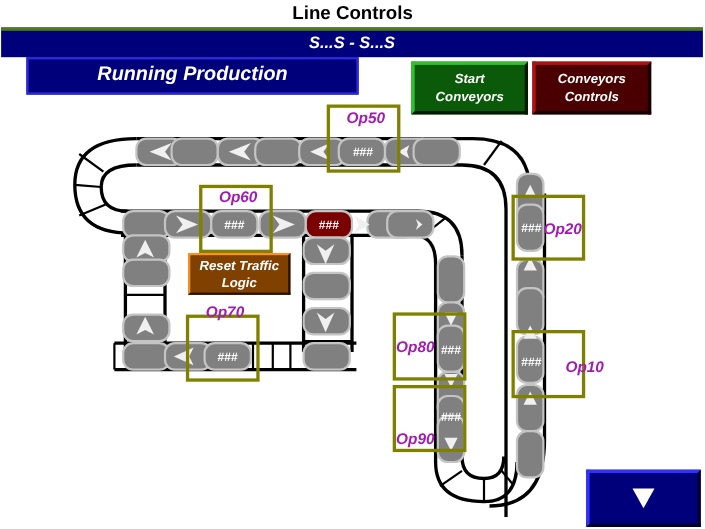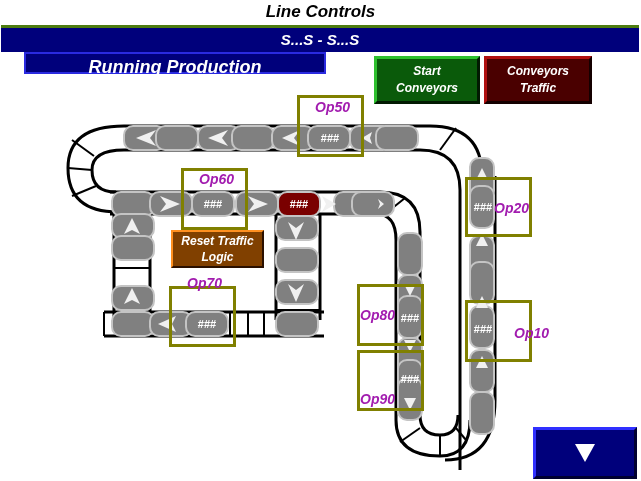--- a/index.html
+++ b/index.html
@@ -1,41 +1,41 @@
 <!DOCTYPE html>
 <html><head>
 <meta charset="utf-8">
 <style>
   html,body{margin:0;padding:0;}
   body{width:641px;height:481px;background:#fff;position:relative;overflow:hidden;font-family:"Liberation Sans",sans-serif;}
   .abs{position:absolute;}
-  #title{left:0;top:2px;width:641px;text-align:center;font-size:17px;font-weight:bold;font-style:italic;color:#000;}
+  #title{left:0;top:2px;width:641px;text-align:center;font-size:17px;font-weight:bold;color:#000;}
   #subbar{left:1px;top:25px;width:638px;height:24px;background:#00007b;border-top:3px solid #4d7c0f;color:#fff;text-align:center;font-weight:bold;font-style:italic;font-size:15px;line-height:24px;}
-  #mode{left:24px;top:52px;width:302px;height:22px;background:#00007b;border:2px solid #2a2ae0;box-sizing:border-box;color:#fff;font-weight:bold;font-style:italic;font-size:18px;text-align:center;line-height:26px;}
+  #mode{left:24px;top:52px;width:302px;height:34px;background:#00007b;border:2px solid #2a2ae0;box-sizing:border-box;color:#fff;font-weight:bold;font-style:italic;font-size:18px;text-align:center;line-height:26px;}
   .btn3d{box-sizing:border-box;color:#fff;font-weight:bold;font-style:italic;font-size:12px;text-align:center;display:flex;align-items:center;justify-content:center;line-height:17px;cursor:pointer;}
   #startbtn{left:374px;top:56px;width:106px;height:48px;background:#0a5a0a;border-top:3px solid #2ec02e;border-left:3px solid #2ec02e;border-right:3px solid #021a02;border-bottom:3px solid #021a02;font-style:italic;}
   #stoppedbtn{left:484px;top:56px;width:108px;height:48px;background:#4a0000;border-top:3px solid #b01010;border-left:3px solid #b01010;border-right:3px solid #140000;border-bottom:3px solid #140000;}
   #resetbtn{left:171px;top:230px;width:93px;height:38px;background:#804000;border-top:2px solid #ff9020;border-left:2px solid #ff9020;border-right:2px solid #2a1000;border-bottom:2px solid #2a1000;font-size:12px;line-height:16px;}
   #downbtn{left:533px;top:427px;width:104px;height:52px;background:#00007b;border-top:3px solid #3030ff;border-left:3px solid #3030ff;border-right:3px solid #000030;border-bottom:3px solid #000030;box-sizing:border-box;display:flex;align-items:center;justify-content:center;cursor:pointer;}
   .opbox{position:absolute;border:3px solid #808000;box-sizing:border-box;}
   .oplabel{position:absolute;font-weight:bold;font-style:italic;font-size:14px;color:#a21caf;}
   svg text.hash{font-family:"Liberation Sans",sans-serif;font-weight:bold;font-size:11px;fill:#fff;}
 </style>
 </head>
 <body>
 
 <div id="title" class="abs">Line Controls</div>
 <div id="subbar" class="abs">S...S - S...S</div>
 <div id="mode" class="abs">Running Production</div>
 
 <div id="startbtn" class="abs btn3d">
   <div><span>Start</span><br><span>Conveyors</span></div>
 </div>
 <div id="stoppedbtn" class="abs btn3d">
-  <div><span>Conveyors</span><br><span>Traffic</span></div>
+  <div><span>Conveyors</span><br><span>Controls</span></div>
 </div>
 
 <svg class="abs" style="left:0;top:0;" width="641" height="481">
   <defs>
     <g id="pal-h">
       <rect x="0" y="0" width="42" height="24" rx="9" fill="#808080" stroke="#c4c4c4" stroke-width="2"></rect>
     </g>
     <g id="pal-v">
       <rect x="0" y="0" width="24" height="42" rx="9" fill="#808080" stroke="#c4c4c4" stroke-width="2"></rect>
     </g>

